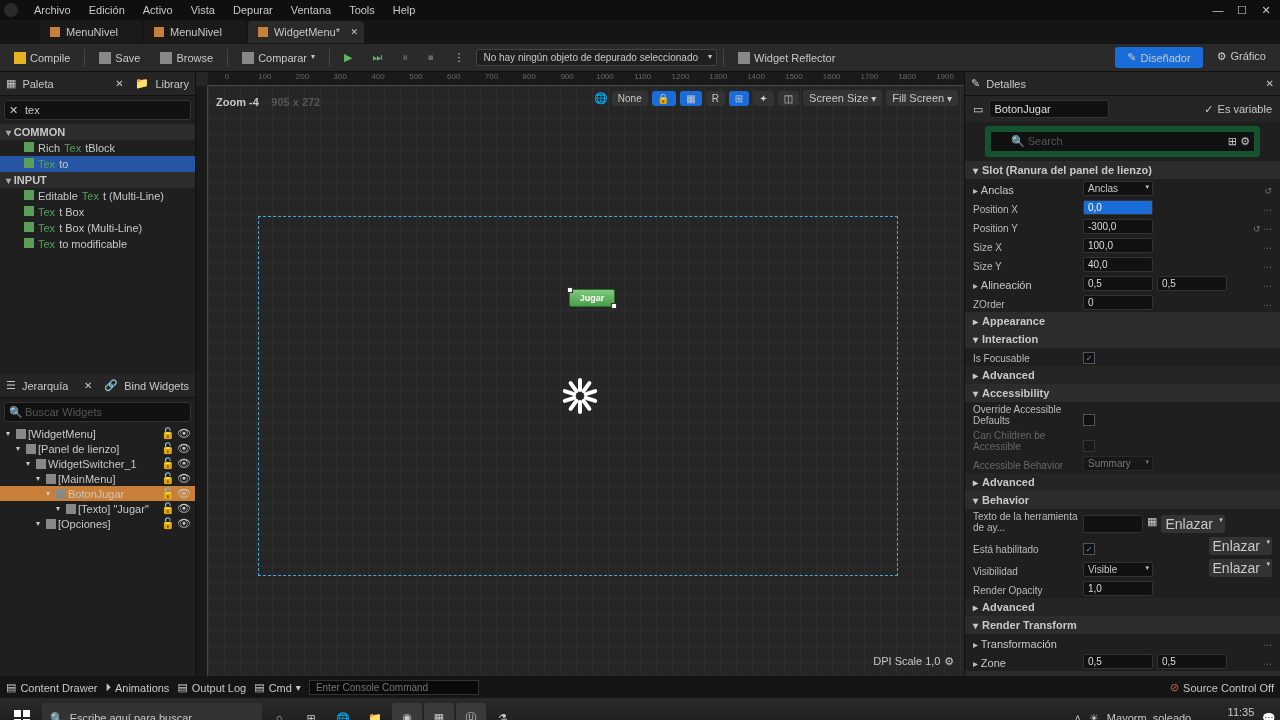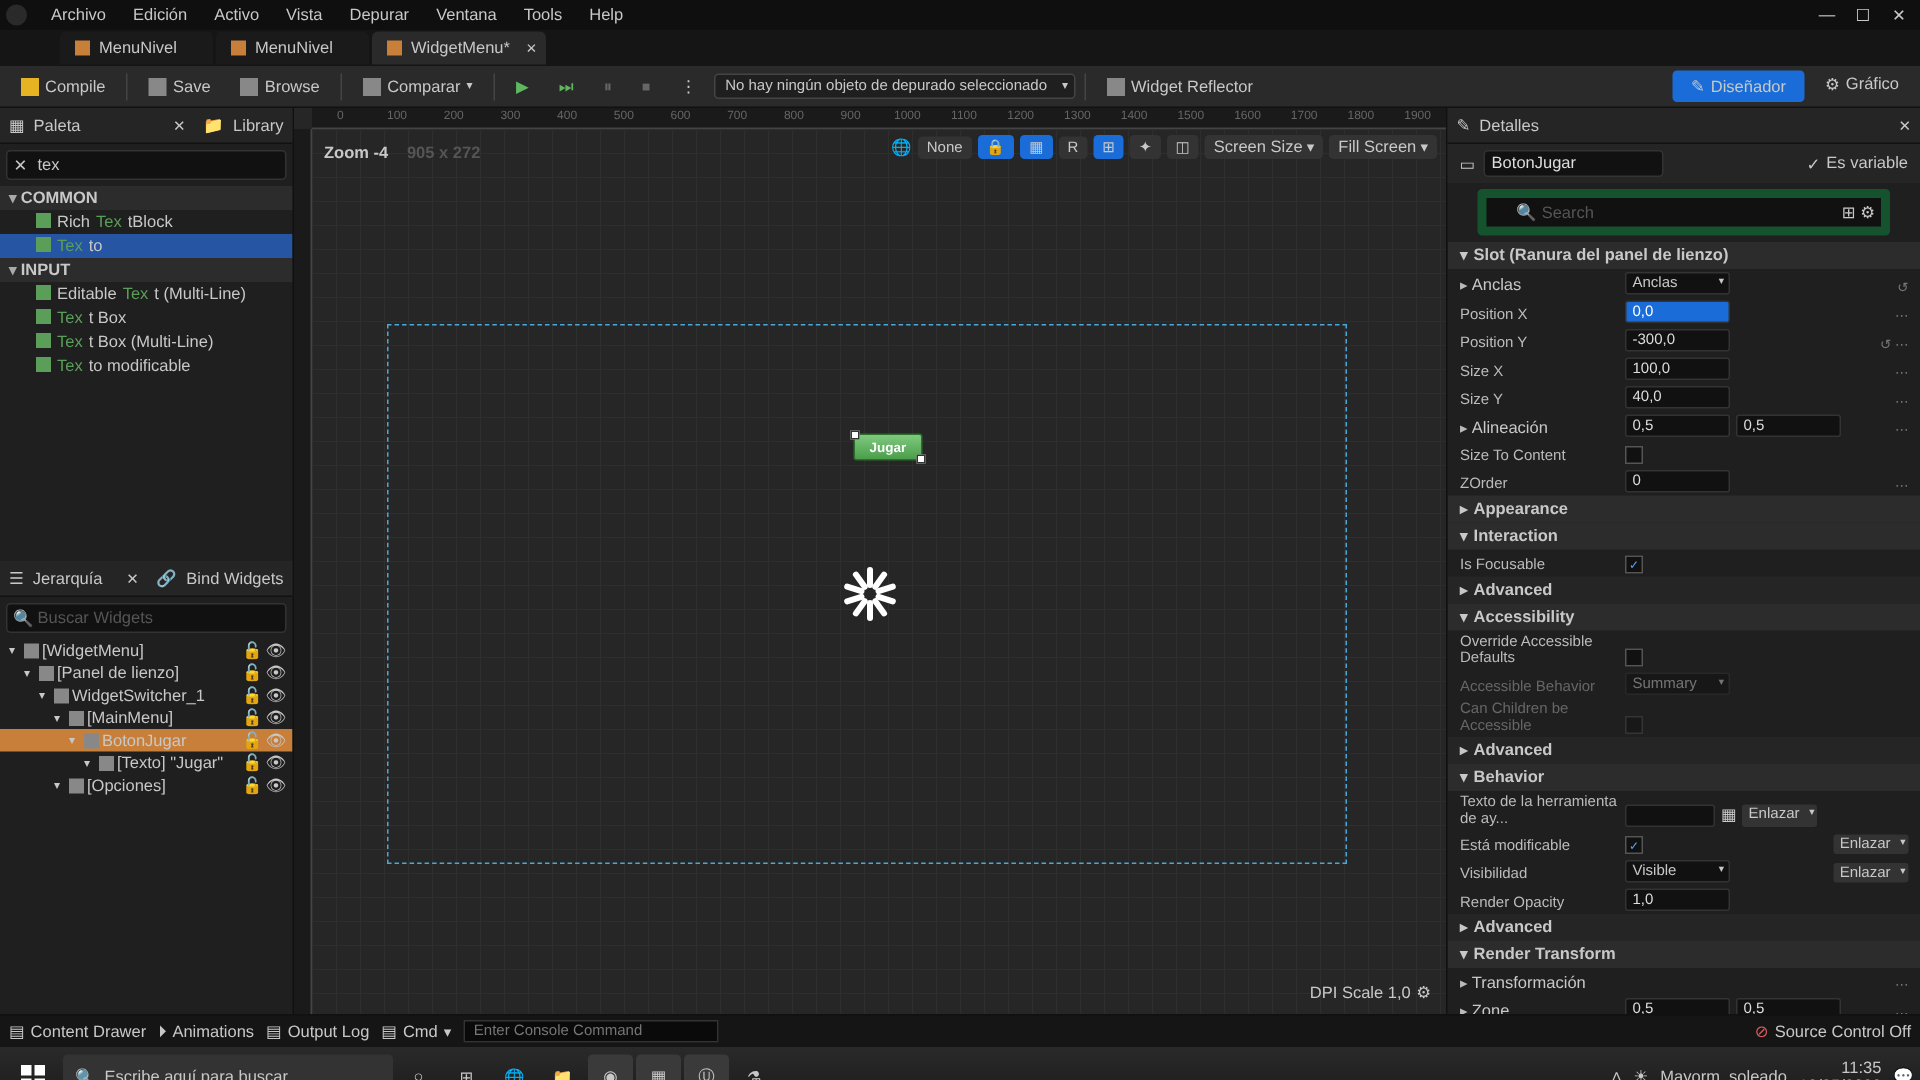--- a/index.html
+++ b/index.html
@@ -70,21 +70,21 @@
 .prop-row{display:flex;align-items:flex-end;padding:2px 8px;min-height:18px}
 .prop-label{width:110px;font-size:10px;color:#bbb}
 .prop-label.dis{color:#666}
 .prop-val{flex:1;display:flex;gap:4px}
 .prop-val input{background:#111;border:1px solid #333;padding:1px 4px;color:#ddd;border-radius:2px;width:70px;font-size:10px}
 .prop-val input.sel{background:#1a6dd8;color:#fff}
 .prop-val .dd{background:#111;border:1px solid #333;padding:1px 16px 1px 4px;border-radius:2px;font-size:10px;position:relative;width:70px}
 .prop-val .dd::after{content:"▾";position:absolute;right:3px;font-size:7px}
 .prop-val .chk{width:12px;height:12px;background:#111;border:1px solid #555;display:flex;align-items:center;justify-content:center;font-size:8px;color:#5a9eff}
 .reset-ico{margin-left:auto;color:#777;font-size:9px}
-.bind-dd{background:#333;padding:1px 12px 1px 4px;border-radius:2px;font-size:10px;position:relative}
+.bind-dd{background:#333;padding:1px 12px 1px 4px;border-radius:2px;font-size:14px;position:relative}
 .bind-dd::after{content:"▾";position:absolute;right:2px;font-size:7px}
 .bottom-bar{height:22px;background:#151515;display:flex;align-items:center;padding:0 6px;gap:8px;border-top:1px solid #111}
 .bb-item{display:flex;align-items:center;gap:4px;font-size:10px}
 .bb-cmd{background:#0a0a0a;border:1px solid #333;padding:1px 6px;width:170px;color:#555;font-size:10px}
 .taskbar{height:40px;background:linear-gradient(#2a2a2a,#1a1a1a);display:flex;align-items:center;padding:0 4px;gap:2px}
 .tb-start{width:36px;height:32px;display:flex;align-items:center;justify-content:center}
 .tb-search{flex:0 0 220px;height:30px;background:#333;border-radius:3px;display:flex;align-items:center;padding:0 8px;gap:6px;color:#888}
 .tb-task{width:30px;height:30px;display:flex;align-items:center;justify-content:center;border-radius:3px}
 .tb-task.active{background:#3a3a3a;border-bottom:2px solid #76b9ed}
 .tb-tray{margin-left:auto;display:flex;align-items:center;gap:8px;font-size:10px;line-height:1.1}
@@ -401,26 +401,20 @@
         </div>
       <div class="prop-row">
           <span class="prop-label">▸ <span>Alineación</span></span>
           <div class="prop-val">
             <input value="0,5" style="">
             <input value="0,5" style="">
           </div>
           <span class="reset-ico">⋯</span>
         </div>
       <div class="prop-row">
-          <span class="prop-label">Size To Content</span>
-          <div class="prop-val">
-            <span class="chk"></span>
-          </div>
-        </div>
-      <div class="prop-row">
           <span class="prop-label">ZOrder</span>
           <div class="prop-val">
             <input value="0" style="">
           </div>
           <span class="reset-ico">⋯</span>
         </div>
 
       <div class="cat-row">▸ <span>Appearance</span></div>
       <div class="cat-row">▾ <span>Interaction</span></div>
       <div class="prop-row">
@@ -432,44 +426,44 @@
       <div class="cat-row" style="background:#252525">▸ <span>Advanced</span></div>
 
       <div class="cat-row">▾ <span>Accessibility</span></div>
       <div class="prop-row">
           <span class="prop-label">Override Accessible Defaults</span>
           <div class="prop-val">
             <span class="chk"></span>
           </div>
         </div>
       <div class="prop-row">
+          <span class="prop-label dis">Can Children be Accessible</span>
+          <div class="prop-val">
+            <span class="chk" style="opacity:.4"></span>
+          </div>
+        </div>
+      <div class="prop-row">
           <span class="prop-label dis">Accessible Behavior</span>
           <div class="prop-val">
             <div class="dd" style="opacity:.5">Summary</div>
-          </div>
-        </div>
-      <div class="prop-row">
-          <span class="prop-label dis">Can Children be Accessible</span>
-          <div class="prop-val">
-            <span class="chk" style="opacity:.4"></span>
           </div>
         </div>
       <div class="cat-row" style="background:#252525">▸ <span>Advanced</span></div>
 
       <div class="cat-row">▾ <span>Behavior</span></div>
       <div class="prop-row">
           <span class="prop-label">Texto de la herramienta de ay...</span>
           <div class="prop-val">
             <input style="width: 60px;">
             <span>▦</span>
             <div class="bind-dd">Enlazar</div>
           </div>
         </div>
       <div class="prop-row">
-          <span class="prop-label">Está modificable</span>
+          <span class="prop-label">Está habilitado</span>
           <div class="prop-val">
             <span class="chk">✓</span>
           </div>
           <div class="bind-dd">Enlazar</div>
         </div>
       <div class="prop-row">
           <span class="prop-label">Visibilidad</span>
           <div class="prop-val">
             <div class="dd">Visible</div>
           </div>

